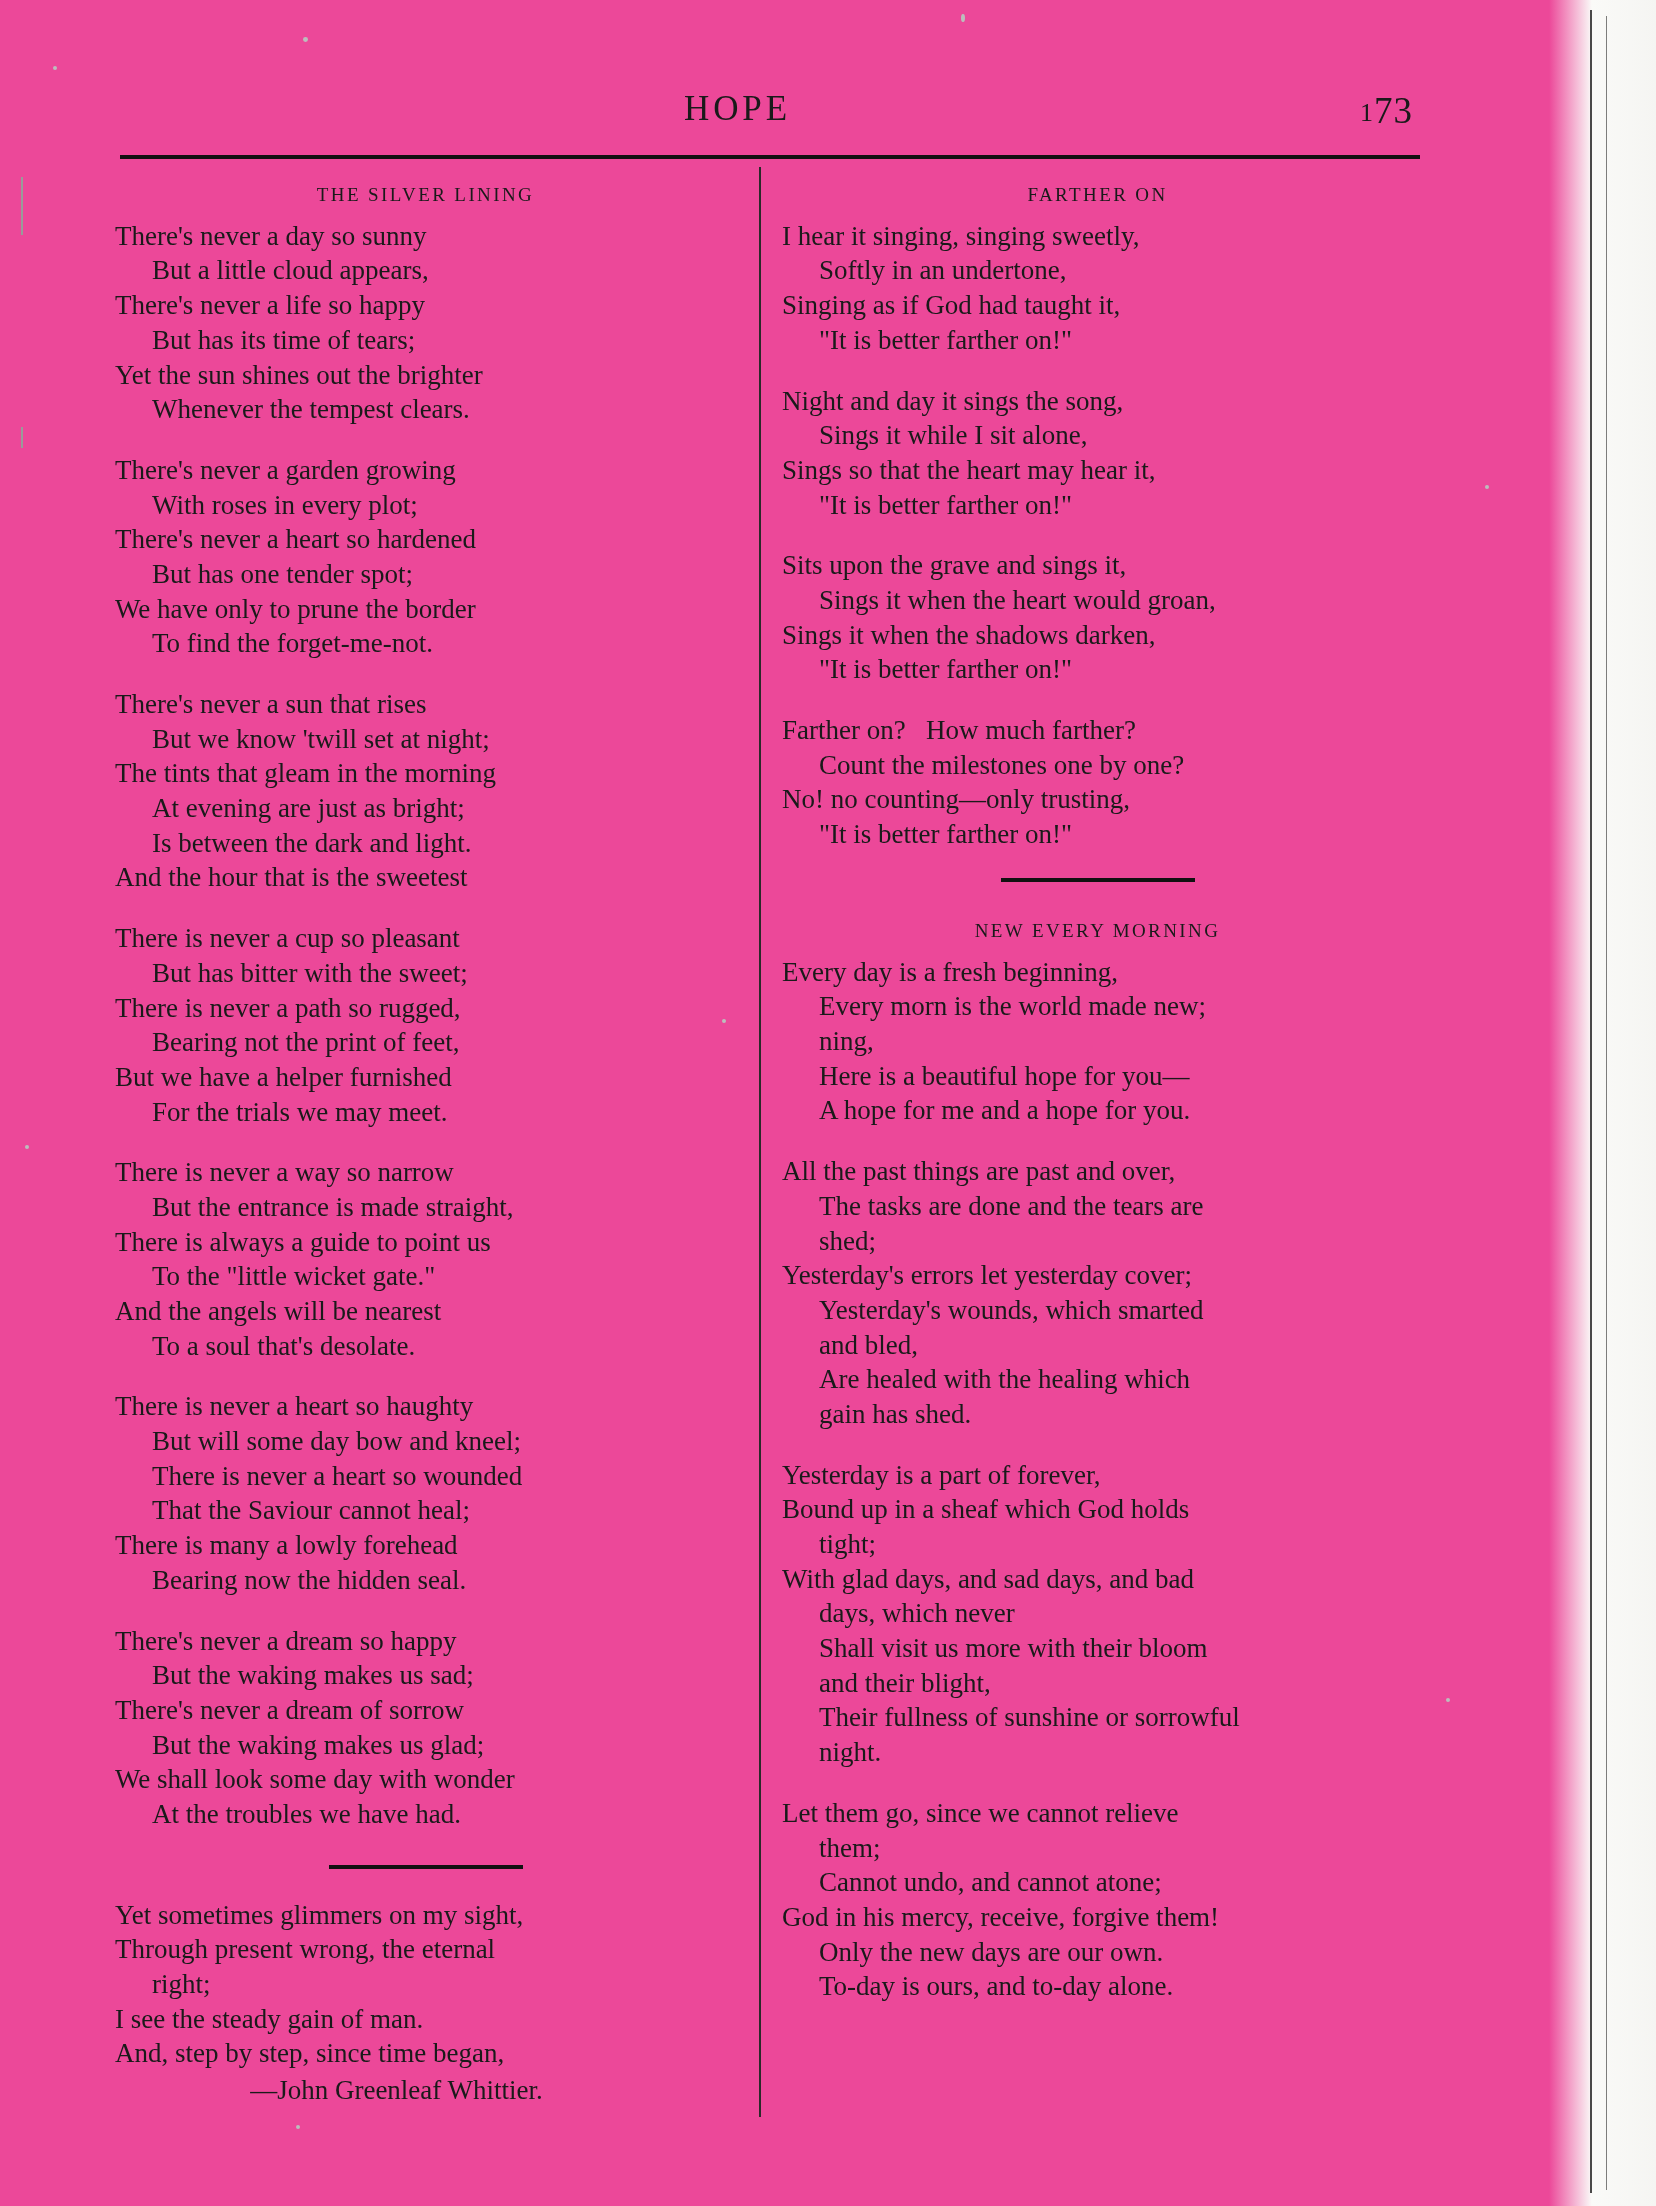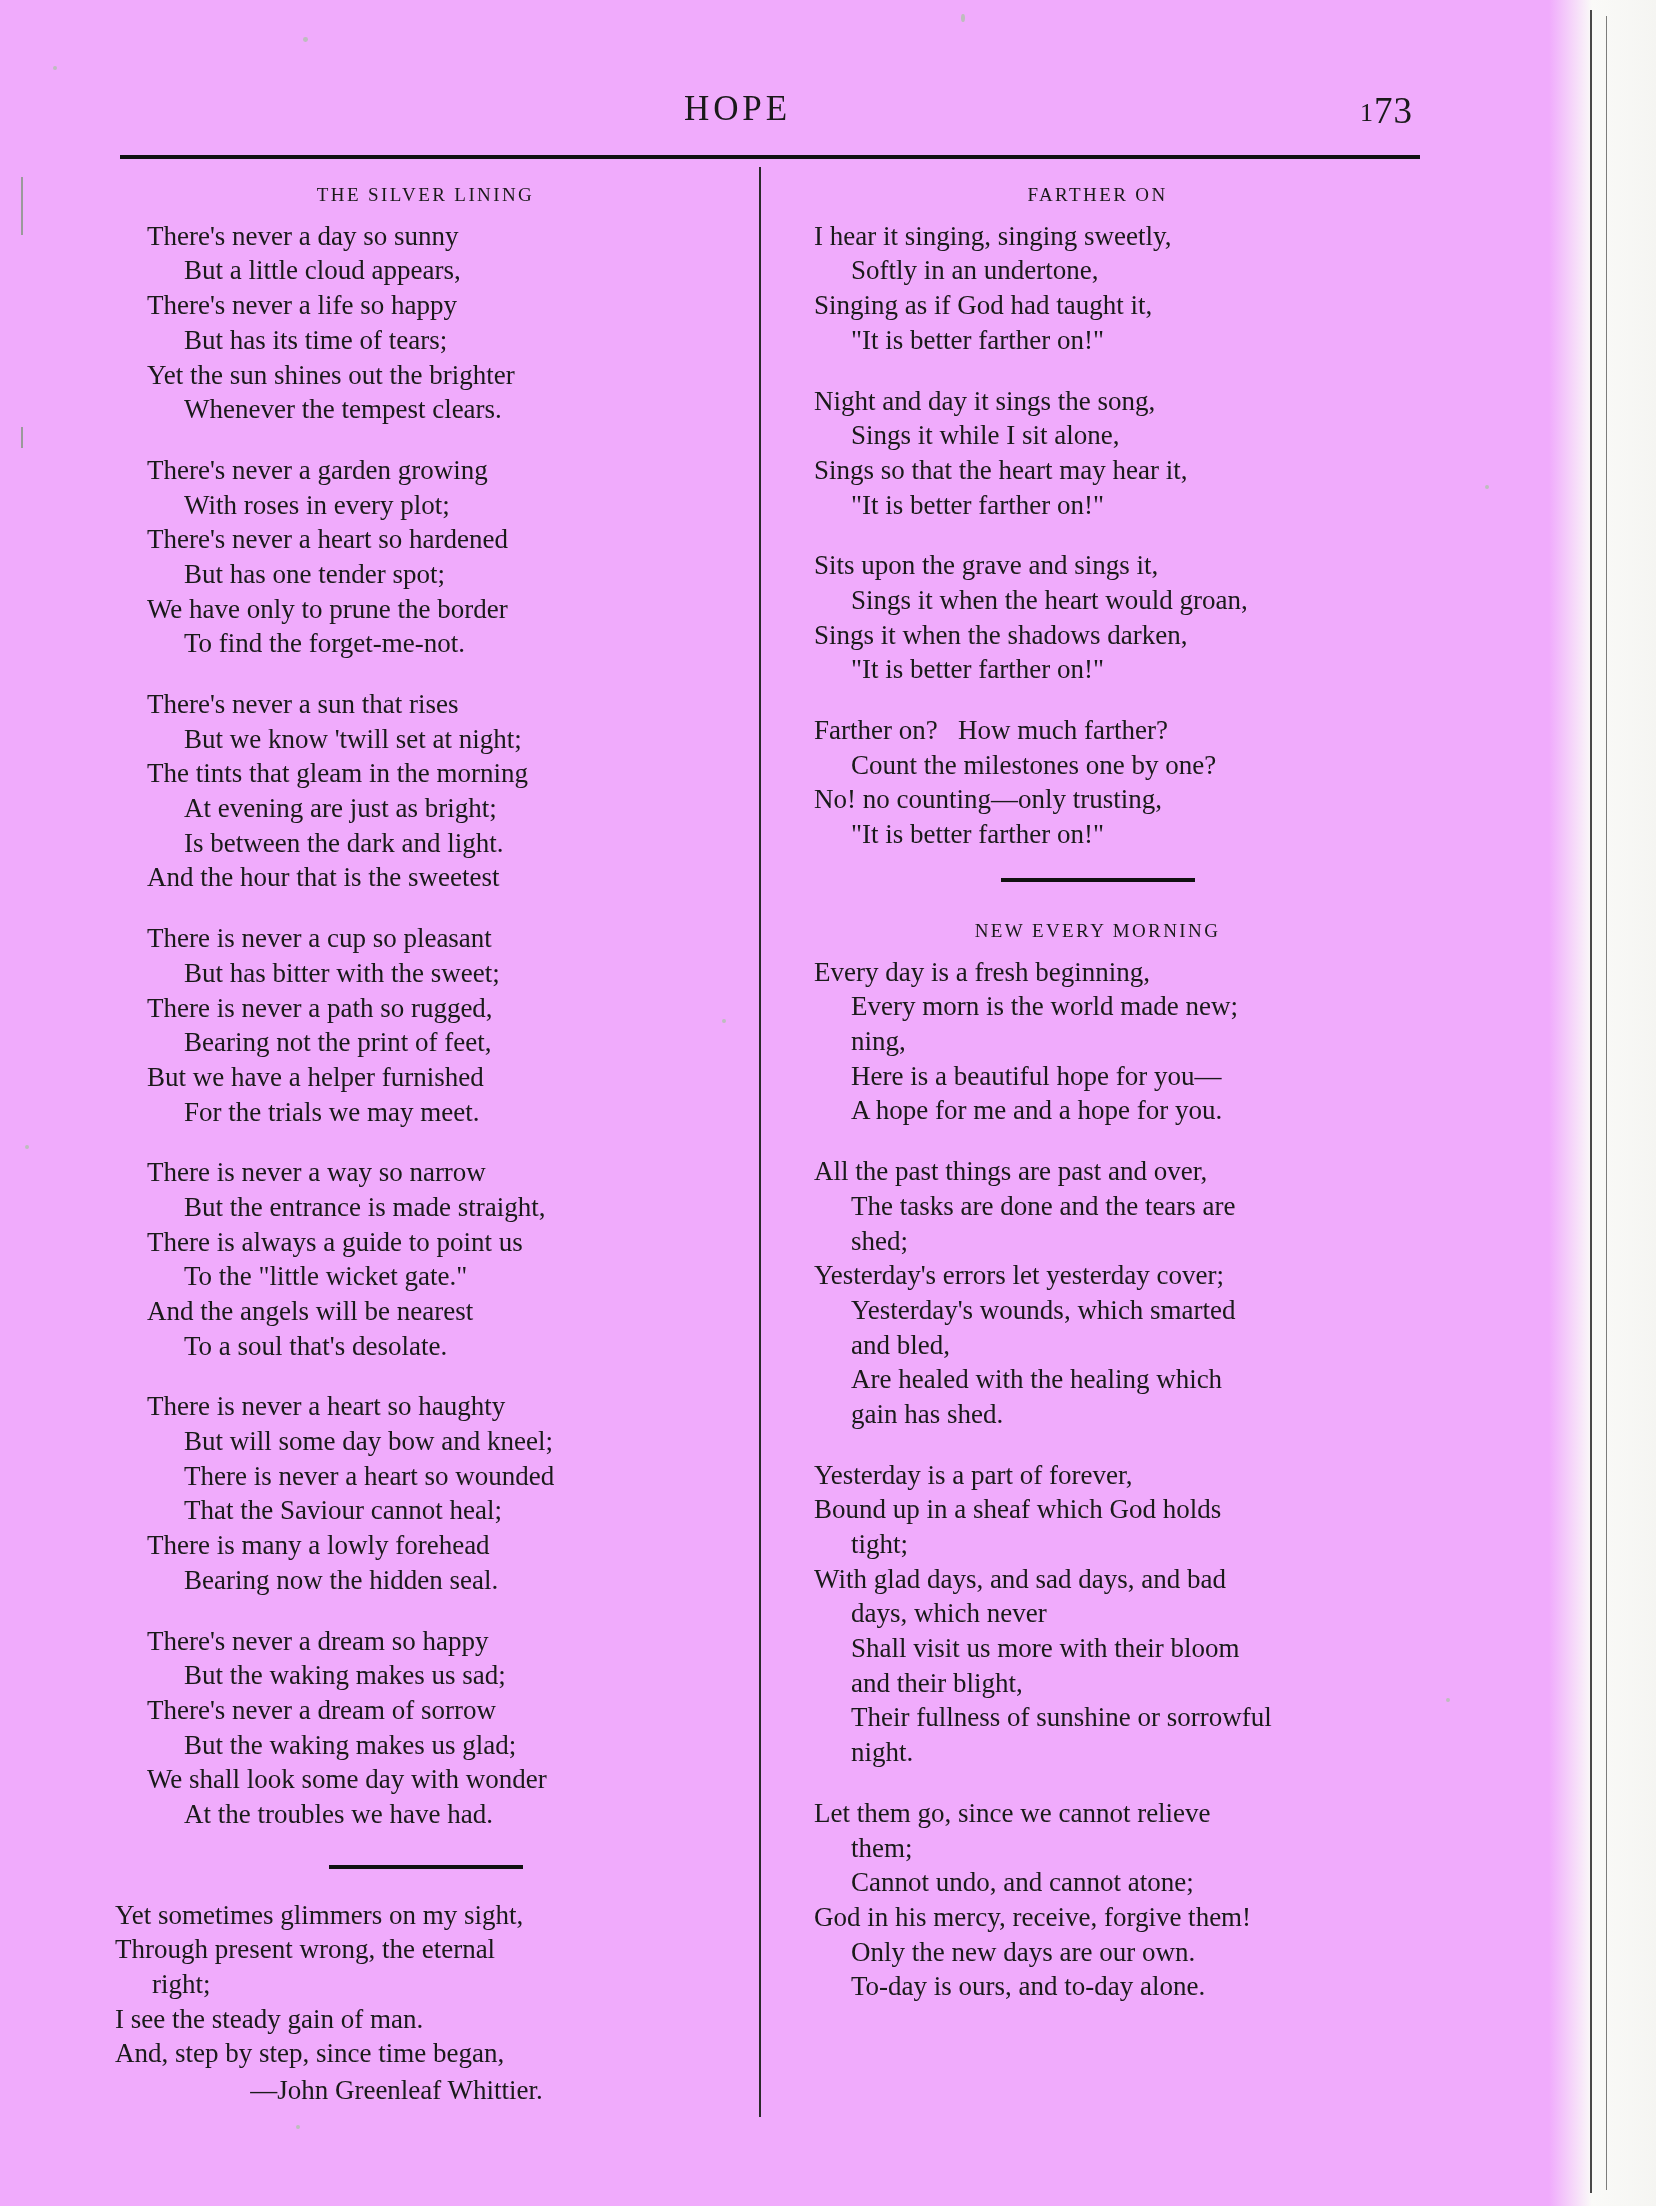--- a/index.html
+++ b/index.html
@@ -14,21 +14,21 @@
     font-family: "Liberation Serif", serif;
     color: #1a1a1a;
     overflow: hidden;
   }
 
   .page {
     position: absolute;
     left: 0; top: 0;
     width: 1656px;
     height: 2207px;
-    background: #f0abfc;
+    background: #ec4899;
   }
 
   
   .gutter {
     position: absolute;
     top: 0;
     right: 0;
     width: 107px;
     height: 2207px;
     background: linear-gradient(to right, rgba(255,255,255,0) 0%, rgba(250,250,248,1) 40%, rgba(245,245,242,1) 100%);
@@ -108,21 +108,21 @@
   .col-right { left: 782px; width: 631px; }
 
   .poem-title {
     text-align: center;
     font-size: 19px;
     letter-spacing: 2.4px;
     margin: 7.8px 0 11.6px 0;
     font-family: "Liberation Serif", serif;
   }
 
-  .stanza { margin-bottom: 26px; margin-left: 32px; }
+  .stanza { margin-bottom: 26px; }
   .line { white-space: pre-wrap; }
   .ind1 { padding-left: 37px; }
   .just {
     text-align: justify;
     text-align-last: left;
   }
 
   .rule-short {
     width: 194px;
     height: 3.9px;

